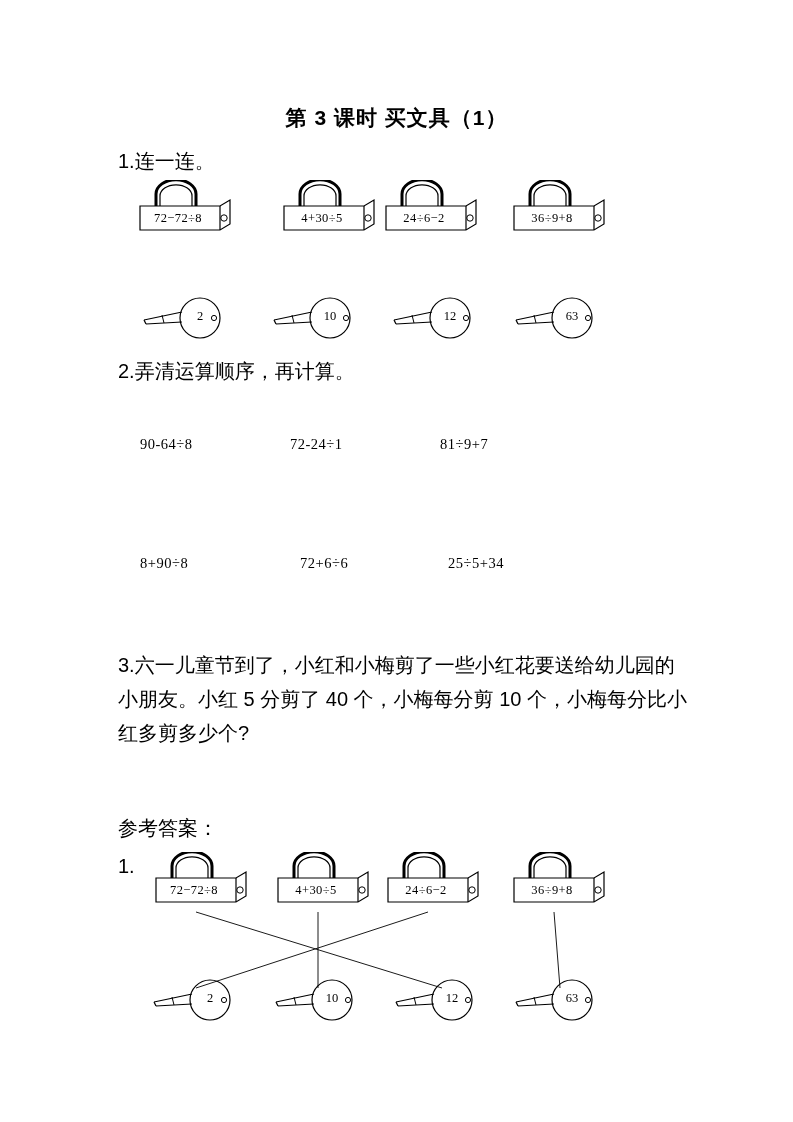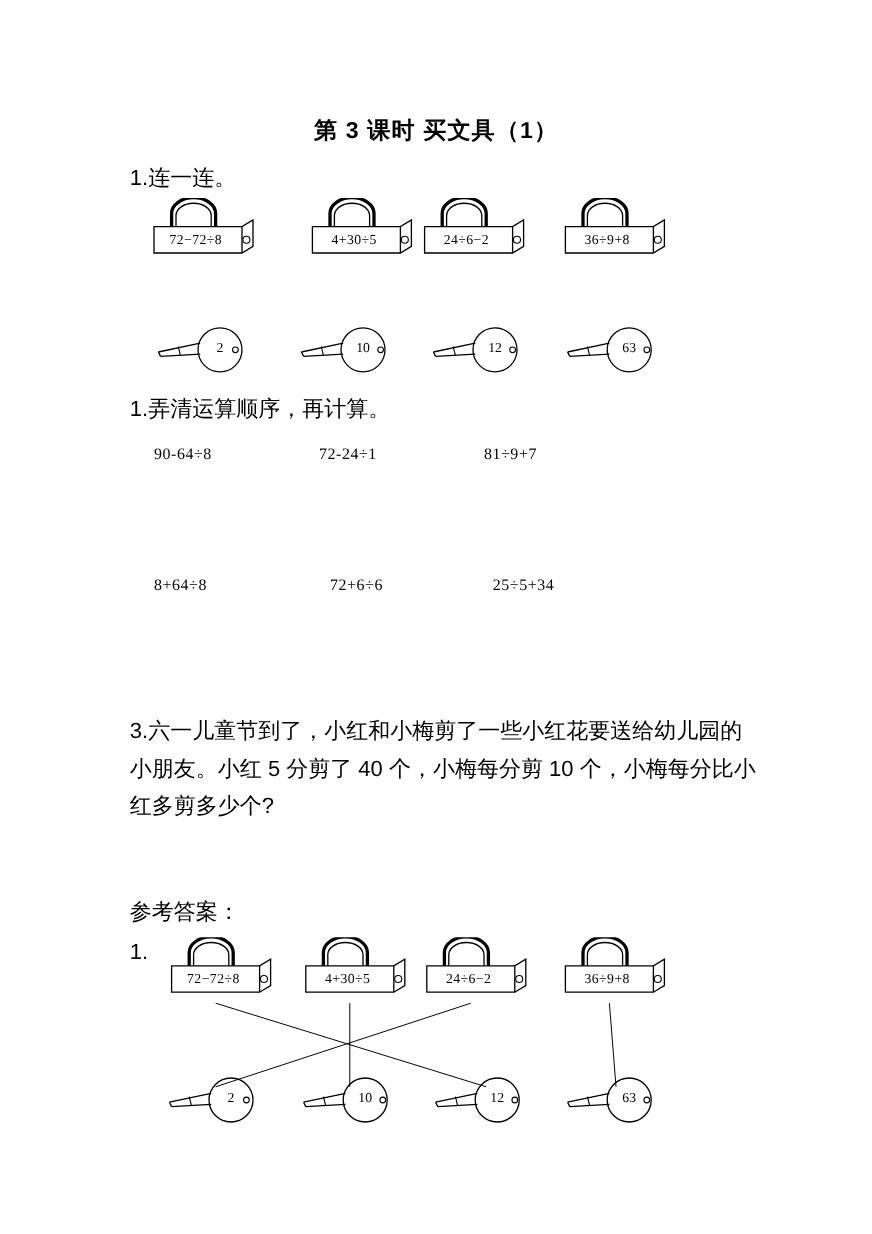--- a/index.html
+++ b/index.html
@@ -67,20 +67,21 @@
     text-align:center;
     font-size:12.5px;
     font-family:"Liberation Serif", serif;
   }
 
   .expr{
     position:absolute;
     font-size:14.5px;
     font-family:"Liberation Serif", serif;
     letter-spacing:0.5px;
+    margin-top:31px;
   }
 
   .lines{position:absolute;left:0;top:0;width:793px;height:1122px;pointer-events:none;}
 </style>
 </head>
 <body>
 
 <div class="page">
 
   <div class="title">第 3 课时   买文具（1）</div>
@@ -172,27 +173,27 @@
       <circle cx="60" cy="22" r="20" fill="#fff" stroke="#000" stroke-width="1.2"></circle>
       <path d="M4,24 L42,16" stroke="#000" stroke-width="1.2" fill="none"></path>
       <path d="M6,28 L42,26" stroke="#000" stroke-width="1.2" fill="none"></path>
       <path d="M4,24 L6,28" stroke="#000" stroke-width="1.2" fill="none"></path>
       <path d="M22,19 L24,27" stroke="#000" stroke-width="1" fill="none"></path>
       <circle cx="76" cy="22" r="2.6" fill="none" stroke="#000" stroke-width="1"></circle>
     </svg>
     <div class="lbl">63</div>
   </div>
 
-  <div class="q q2">1.弄清运算顺序，再计算。</div>
+  <div class="q q2">2.弄清运算顺序，再计算。</div>
 
   <div class="expr" style="left:140px;top:405px;">90-64÷8</div>
   <div class="expr" style="left:290px;top:405px;">72-24÷1</div>
   <div class="expr" style="left:440px;top:405px;">81÷9+7</div>
 
-  <div class="expr" style="left:140px;top:524px;">8+64÷8</div>
+  <div class="expr" style="left:140px;top:524px;">8+90÷8</div>
   <div class="expr" style="left:300px;top:524px;">72+6÷6</div>
   <div class="expr" style="left:448px;top:524px;">25÷5+34</div>
 
   <div class="q q3">3.六一儿童节到了，小红和小梅剪了一些小红花要送给幼儿园的小朋友。小红 5 分剪了 40 个，小梅每分剪 10 个，小梅每分比小红多剪多少个?</div>
 
   <div class="q ans-title">参考答案：</div>
   <div class="q ans-1">1.</div>
 
   <div class="bag" style="left:150px;top:852px;">
     <svg width="100" height="62" viewBox="0 0 100 62">

